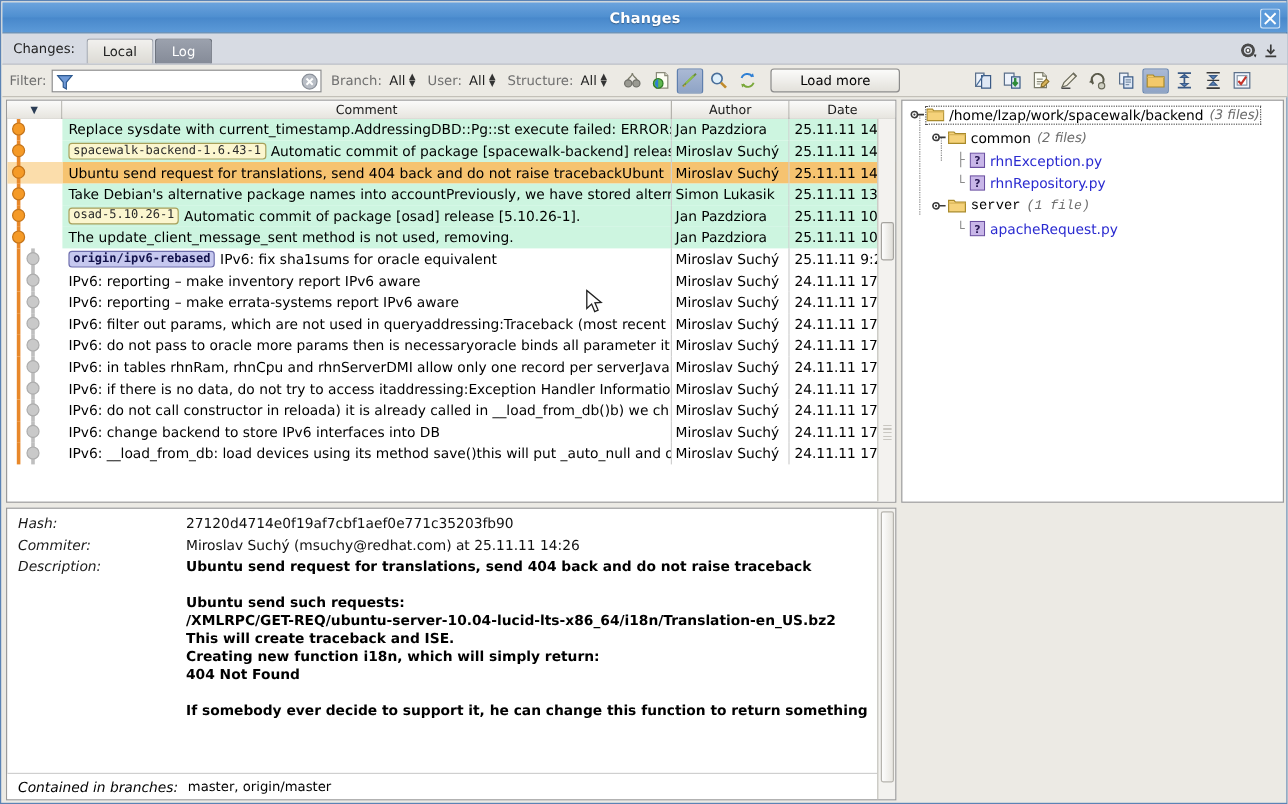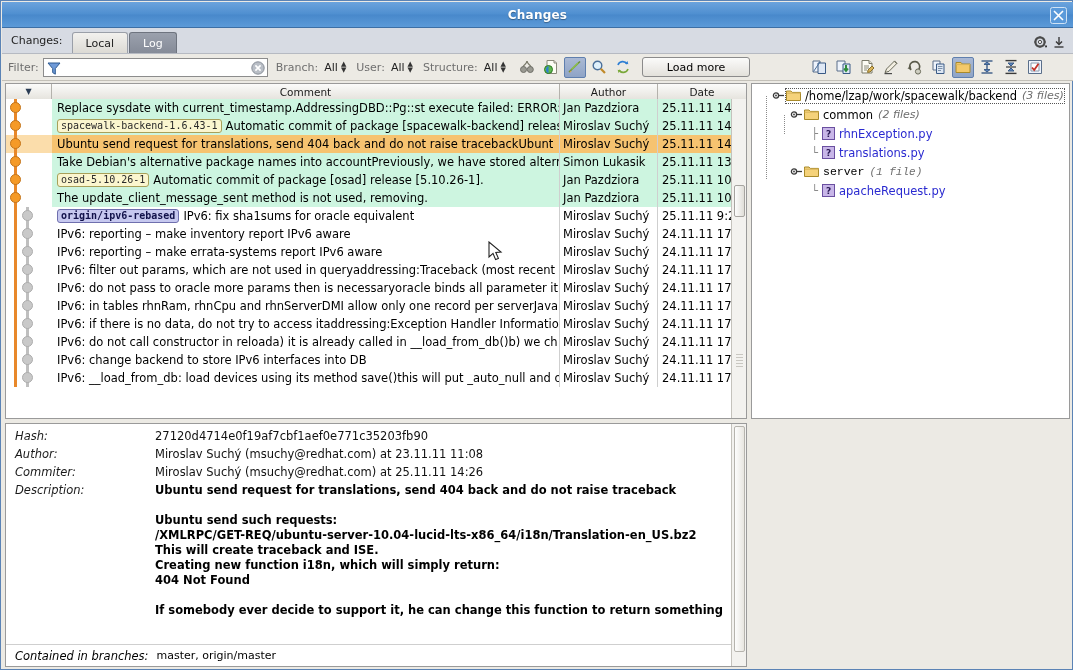--- a/index.html
+++ b/index.html
@@ -672,21 +672,21 @@
           </div>
         </div>
 
       <div class="vscroll">
         <div class="vthumb" style="top:86px;height:32px;"></div>
         <div class="vgrip" style="top:255px;"></div>
       </div>
     </div>
 
     <div class="tree-panel">
-      <div id="tree-wrap" style="padding:2px 0 0 20px;">
+      <div id="tree-wrap" style="padding:2px 0 0 6px;">
           <div class="tree-row focused" style="padding-left: 0px;">
             <span class="handle">
               <svg width="13" height="13" viewBox="0 0 13 13">
                 <circle cx="4" cy="6.5" r="2.6" fill="none" stroke="#3a3a3a" stroke-width="1.3"></circle>
                 <circle cx="4" cy="6.5" r="0.9" fill="#3a3a3a"></circle>
                 <path d="M6.6 6.5 H12" stroke="#3a3a3a" stroke-width="1.3"></path>
               </svg>
             </span>
             <span class="tree-label-wrap">
               <span style="display: inline-flex; align-items: center; margin-right: 4px;">
@@ -732,21 +732,21 @@
           </div>
           <div class="tree-row" style="padding-left: 36px;">
             <span class="handle elbow">└</span>
             <span class="tree-label-wrap">
               <span style="display: inline-flex; align-items: center; margin-right: 4px;">
                 <svg width="13" height="13" viewBox="0 0 13 13">
                   <rect x="0.5" y="0.5" width="12" height="12" fill="#c8b6e8" stroke="#6a4fa0"></rect>
                   <text x="6.5" y="10" font-size="9" font-family="DejaVu Sans" text-anchor="middle" fill="#2a1a55" font-weight="bold">?</text>
                 </svg>
               </span>
-              <span class="tree-name file">translations.py</span>
+              <span class="tree-name file">rhnRepository.py</span>
             </span>
           </div>
           <div class="tree-row" style="padding-left: 18px; font-family: Liberation Mono, monospace;">
             <span class="handle">
               <svg width="13" height="13" viewBox="0 0 13 13">
                 <circle cx="4" cy="6.5" r="2.6" fill="none" stroke="#3a3a3a" stroke-width="1.3"></circle>
                 <circle cx="4" cy="6.5" r="0.9" fill="#3a3a3a"></circle>
                 <path d="M6.6 6.5 H12" stroke="#3a3a3a" stroke-width="1.3"></path>
               </svg>
             </span>
@@ -780,24 +780,20 @@
           </svg></div>
       </div>
 
     <div class="detail-panel">
       <div class="detail-inner">
         <div class="drow">
           <div class="dkey">Hash:</div>
           <div class="dval">27120d4714e0f19af7cbf1aef0e771c35203fb90</div>
         </div>
         <div class="drow">
-          <div class="dkey">Author:</div>
-          <div class="dval">Miroslav Suchý (msuchy@redhat.com) at 23.11.11 11:08</div>
-        </div>
-        <div class="drow">
           <div class="dkey">Commiter:</div>
           <div class="dval">Miroslav Suchý (msuchy@redhat.com) at 25.11.11 14:26</div>
         </div>
         <div class="drow">
           <div class="dkey">Description:</div>
           <div class="desc-block" id="desc-block">
               <div>Ubuntu send request for translations, send 404 back and do not raise traceback</div>
               <div class="blank"></div>
               <div>Ubuntu send such requests:</div>
               <div>/XMLRPC/GET-REQ/ubuntu-server-10.04-lucid-lts-x86_64/i18n/Translation-en_US.bz2</div>

